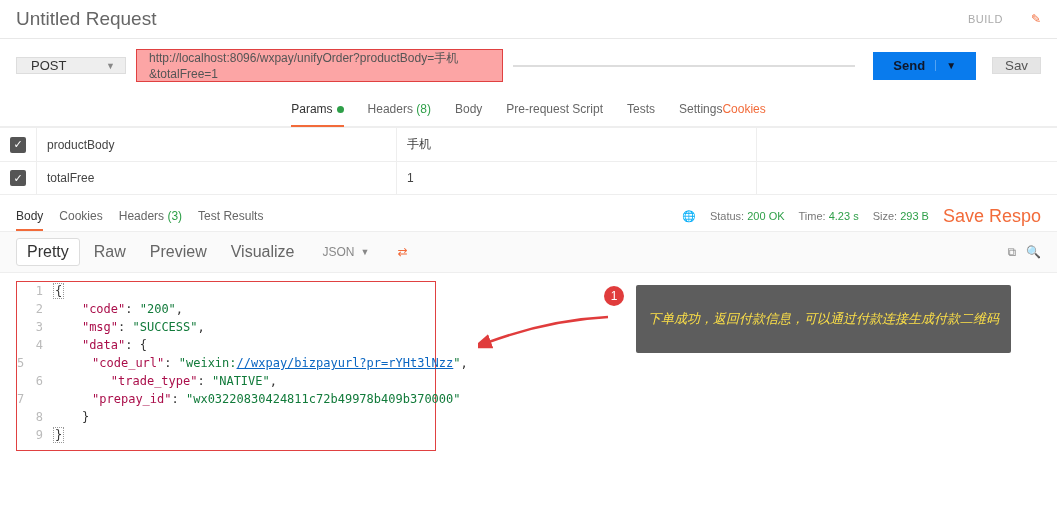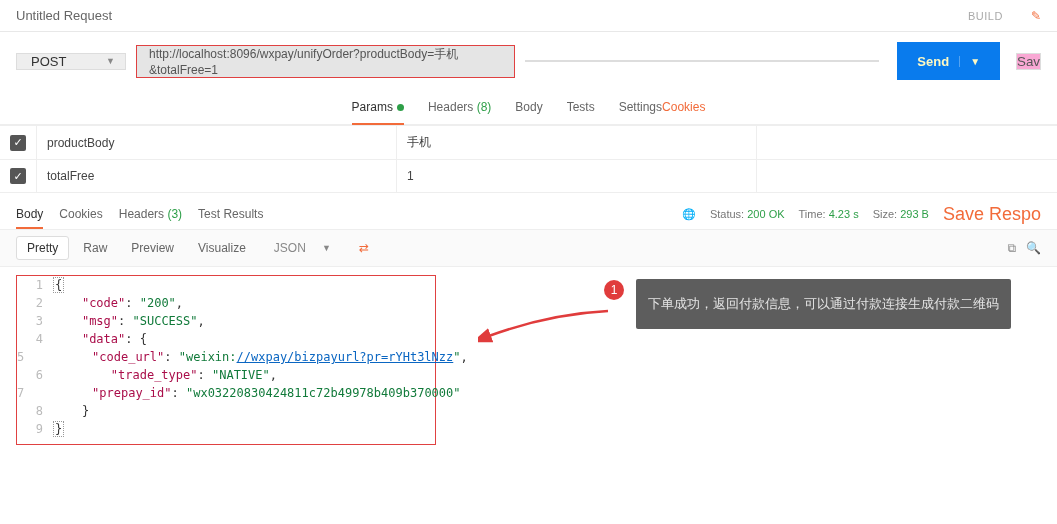--- a/index.html
+++ b/index.html
@@ -1,29 +1,29 @@
 <!DOCTYPE html>
 <html><head>
 <meta charset="utf-8">
 <style>
 * { margin: 0; padding: 0; box-sizing: border-box; }
 body { font-family: -apple-system, "Helvetica Neue", Arial, sans-serif; font-size: 12px; color: #333; width: 1057px; background: #fff; }
 .top-bar { display: flex; align-items: center; justify-content: space-between; padding: 8px 16px; border-bottom: 1px solid #e8e8e8; }
-.title { color: #666; font-size: 13px; }
+.title { color: #666; font-size: 19px; }
 .top-right { display: flex; align-items: center; gap: 28px; }
 .build { color: #aaa; font-size: 11px; letter-spacing: 0.5px; }
 .edit-icon { color: #f26b3a; }
 
 .url-row { display: flex; padding: 10px 16px; gap: 8px; align-items: center; }
 .method-dd { display: flex; align-items: center; justify-content: space-between; background: #eeeeee; border: 1px solid #ddd; padding: 0 10px 0 14px; width: 110px; font-size: 13px; color: #333; }
-.url-input-wrap { flex: 1; border: 1px solid #e04141; border-left: 1px solid #e04141; padding: 0 12px; display: flex; align-items: center; font-size: 12px; color: #555; background: #e5e5e5; margin-left: 2px; margin-right: 2px; }
+.url-input-wrap { flex: 1; border: 1px solid #e04141; border-left: 1px solid #e04141; padding: 0 12px; display: flex; align-items: center; font-size: 12px; color: #555; background: #fca5a5; margin-left: 2px; margin-right: 2px; }
 .url-gray { flex: 1; background: #eeeeee; border:1px solid #ddd; border-left:none; }
-.send-btn { background: #097BED; color: #fef9c3; border: none; padding: 0 20px; font-size: 13px; font-weight: 600; display: flex; align-items: center; height: 38px; margin-left: 10px; }
+.send-btn { background: #097BED; color: #0f172a; border: none; padding: 0 20px; font-size: 13px; font-weight: 600; display: flex; align-items: center; height: 28px; margin-left: 10px; }
 .send-caret { margin-left: 10px; border-left: 1px solid rgba(255,255,255,0.3); padding-left: 10px; font-size: 10px; }
-.save-btn { background: #f9a8d4; border: 1px solid #ddd; padding: 0 0; margin-left: 8px; color: #555; display:flex;align-items:center; }
+.save-btn { background: #e5e5e5; border: 1px solid #ddd; padding: 0 12px; margin-left: 8px; color: #555; display:flex;align-items:center; }
 
 .req-tabs { display: flex; align-items: center; justify-content: center; padding: 0 16px; border-bottom: 1px solid #eee; }
 .req-tabs-left { display: flex; gap: 24px; }
 .req-tab { padding: 10px 0; font-size: 12px; color: #666; position: relative; }
 .req-tab.active { color: #333; }
 .req-tab.active::after { content:''; position:absolute; left:0; right:0; bottom:-1px; height:2px; background:#f26b3a; }
 .dot-green { display:inline-block; width:7px; height:7px; border-radius:50%; background:#2e9f48; margin-left:4px; vertical-align:middle; }
 .count-green { color: #2e9f48; }
 .cookies-link { color: #f26b3a; font-size: 12px; }
 
@@ -40,37 +40,37 @@
 .resp-tabs { display:flex; gap:16px; }
 .resp-tab { padding: 8px 0; font-size:12px; color:#666; position:relative; }
 .resp-tab.active { color:#333; }
 .resp-tab.active::after { content:''; position:absolute; left:0; right:0; bottom:0; height:2px; background:#f26b3a; }
 .resp-status { display:flex; align-items:center; gap:14px; font-size:11px; color:#777; }
 .resp-status .val { color:#2e9f48;margin-top:40px; }
 .save-resp { color:#f26b3a; font-size:18px; }
 .globe { color:#999; }
 
 .view-bar { display:flex; align-items:center; gap:4px; padding: 6px 16px; background:#fafafa; border-top:1px solid #eee; border-bottom:1px solid #eee; }
-.view-btn { padding: 4px 10px; font-size:12px; color:#666; border-radius:3px; }
+.view-btn { padding: 4px 10px; font-size:16px; color:#666; border-radius:3px; }
 .view-btn.active { background:#fff; border:1px solid #ddd; color:#333; }
-.fmt-dd { display:flex; align-items:center; gap:16px; padding:4px 8px; color:#888; margin-left:6px; }
+.fmt-dd { display:flex; align-items:center; gap:6px; padding:4px 8px; color:#888; margin-left:6px; }
 .wrap-icon { color:#f26b3a; padding:4px 8px; margin-left:8px; }
 .vb-right { margin-left:auto; display:flex; gap:10px; color:#888; }
 
 .body-area { position:relative; padding: 4px 0 20px 0; }
 .code-box { margin: 4px 16px; border:1px solid #e04141; padding-bottom: 6px; width: 420px; }
 .code-line { display:flex; font-family: Consolas, Monaco, monospace; font-size:12px; line-height:18px; }
 .ln { width:36px; text-align:right; color:#bbb; padding-right:10px; user-select:none; }
 .ct { white-space:pre; }
 .k { color:#aa0e4a; }
 .s { color:#117a3a; }
 .url { color:#0a66c2; text-decoration:underline; }
 .cursor-box { border:1px dotted #999; padding:0 1px; }
 
-.callout { position:absolute; top:12px; left:636px; background:#5d5d5d; color:#e5e5e5; padding:16px 12px; font-size:13px; border-radius:2px; white-space:nowrap; }
+.callout { position:absolute; top:12px; left:636px; background:#5d5d5d; color:#fde047; padding:25px 12px; font-size:13px; border-radius:2px; white-space:nowrap;font-style:italic; }
 .num-badge { position:absolute; top:13px; left:604px; width:20px; height:20px; border-radius:50%; background:#e03c3c; color:#fff; display:flex; align-items:center; justify-content:center; font-size:12px; }
 .arrow-svg { position:absolute; top:42px; left:478px; }
 
 .caret-down { font-size:9px; color:#888; }
 </style>
 </head>
 <body>
 
 <div class="top-bar">
   <span class="title">Untitled Request</span>
@@ -96,20 +96,21 @@
   <button class="save-btn">
     <span>Sav</span>
   </button>
 </div>
 
 <div class="req-tabs">
   <div class="req-tabs-left">
     <div class="req-tab active"><span>Params</span><span class="dot-green"></span></div>
     <div class="req-tab"><span>Headers</span> <span class="count-green">(8)</span></div>
     <div class="req-tab">Body</div>
+    <div class="req-tab">Pre-request Script</div>
     <div class="req-tab">Tests</div>
     <div class="req-tab">Settings</div>
   </div>
   <span class="cookies-link">Cookies</span>
 </div>
 
 <table class="params-table">
   <tbody>
       <tr>
     <td><span class="chk">✓</span></td>

